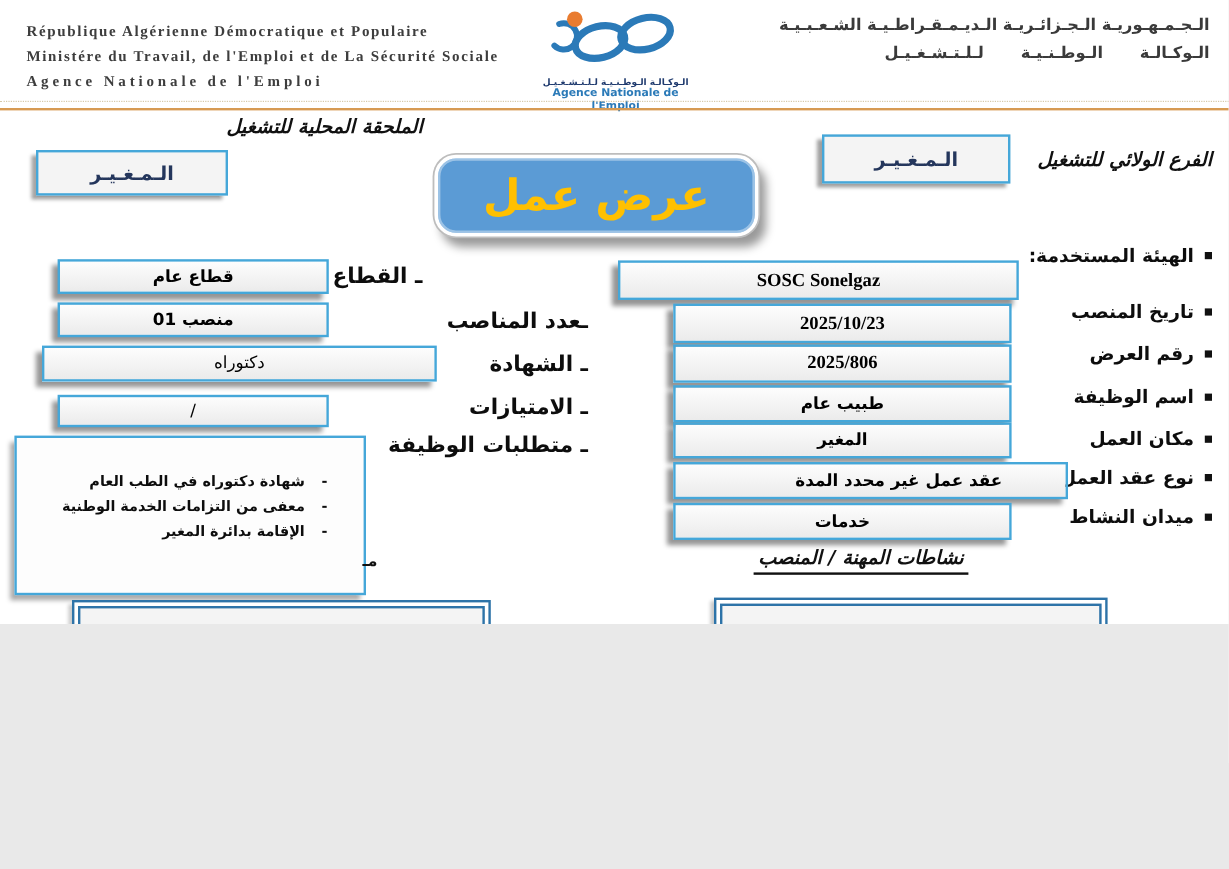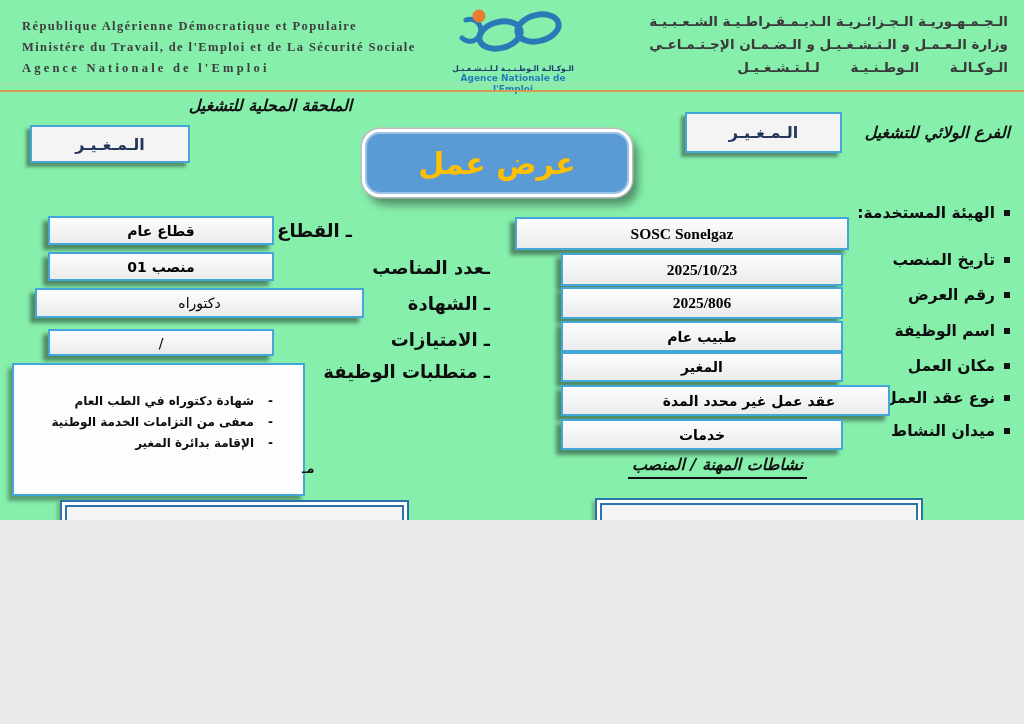--- a/index.html
+++ b/index.html
@@ -1,17 +1,17 @@
 <!DOCTYPE html>
 <html lang="ar"><head>
 <meta charset="utf-8">
 <style>
   html,body{margin:0;padding:0;background:#e9e9e9;}
   .page{
-    position:relative;width:1024px;height:520px;background:#86efac;
+    position:relative;width:1024px;height:520px;background:#ffffff;
     margin:0 auto;overflow:hidden;
     font-family:"DejaVu Sans",sans-serif;color:#1a1a1a;
   }
   .abs{position:absolute;}
 
   
   .hdr-fr{
     top:16px;left:22px;width:420px;
     font-family:"Liberation Serif",serif;font-weight:bold;
     font-size:12.5px;line-height:21px;color:#3d3d3d;letter-spacing:1.4px;
@@ -39,21 +39,21 @@
     font-weight:bold;font-size:16px;color:#24365c;
   }
 
   
   .title-badge{
     left:362px;top:129px;width:264px;height:62px;border-radius:18px;
     background:#5b9bd5;border:3px solid #ffffff;
     box-shadow:0 0 0 1.5px #bdbdbd,6px 8px 8px rgba(0,0,0,0.4),
                inset 0 0 0 2px rgba(255,255,255,0.4);
     display:flex;align-items:center;justify-content:center;
-    color:#ffc000;font-weight:bold;font-size:30px;direction:rtl;
+    color:#ffc000;font-weight:bold;font-size:36px;direction:rtl;
   }
 
   
   .rlabel{
     right:14px;direction:rtl;text-align:right;font-weight:bold;font-size:15.5px;
     white-space:nowrap;color:#0d0d0d;
   }
   .sq{
     display:inline-block;width:6px;height:6px;background:#111;
     margin-left:9px;vertical-align:2px;
@@ -119,21 +119,20 @@
       <circle cx="31" cy="12" r="6.5" fill="#e97c30"></circle>
       <ellipse cx="52" cy="31" rx="21" ry="13" transform="rotate(-14 52 31)" fill="none" stroke="#2b7ab8" stroke-width="6"></ellipse>
       <ellipse cx="90" cy="24" rx="21" ry="13" transform="rotate(-14 90 24)" fill="none" stroke="#2b7ab8" stroke-width="6"></ellipse>
     </svg>
     <div class="logo-ar">الـوكـالـة الـوطـنـيـة لـلـتـشـغـيـل</div>
     <div class="logo-fr">Agence Nationale de l'Emploi</div>
   </div>
 
   <div class="abs hdr-ar">
     <div>الـجـمـهـوريـة الـجـزائـريـة الـديـمـقـراطـيـة الشـعـبـيـة</div>
-    <div>وزارة الـعـمـل و الـتـشـغـيـل و الـضـمـان الإجـتـمـاعـي</div>
     <div class="l3">الـوكـالـة الـوطـنـيـة لـلـتـشـغـيـل</div>
   </div>
 
   <div class="abs dotline"></div>
   <div class="abs solidline"></div>
 
   <div class="abs sect-heading" style="top:95px;right:14px;margin-top:28px;">الفرع الولائي للتشغيل</div>
   <div class="abs elm-box" style="left:685px;top:112px;width:153px;height:37px;">الـمـغـيـر</div>
 
   <div class="abs sect-heading" style="top:96px;left:168px;width:205px;text-align:center;">الملحقة المحلية للتشغيل</div>

